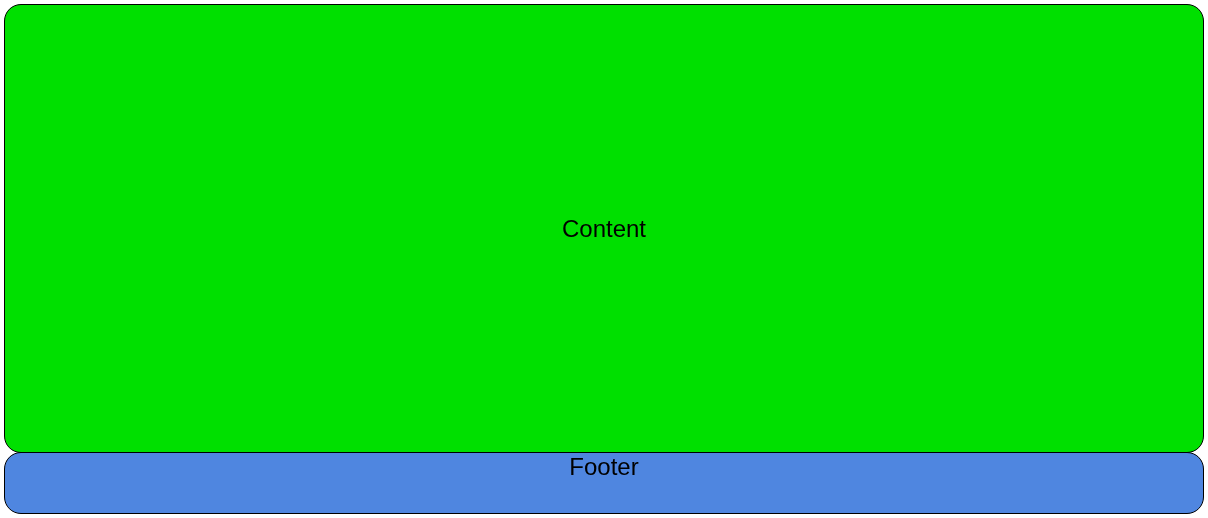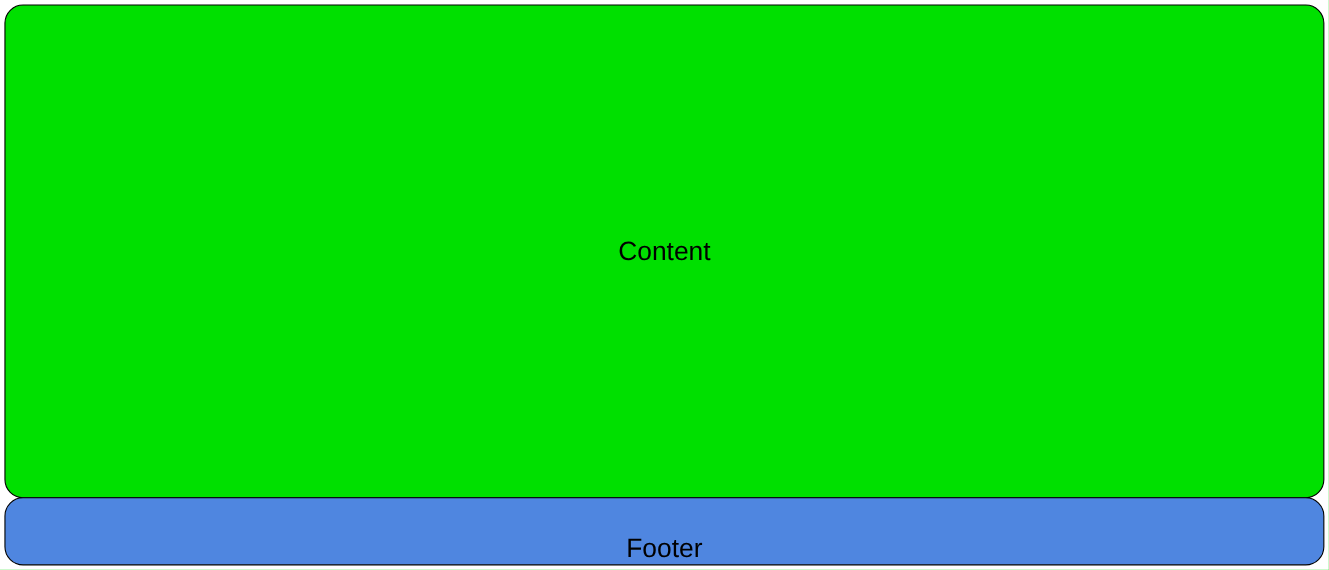--- a/index.html
+++ b/index.html
@@ -26,21 +26,21 @@
       display: flex;
       align-items: center;
       justify-content: center;
     }
     .footer {
       height: 62px;
       background: #4f86e0;
       border: 1px solid #000;
       border-top: 1px solid #000;
       display: flex;
-      align-items: flex-end;
+      align-items: flex-start;
       justify-content: center;
       margin-top: -1px;
     }
   </style>
 </head>
 <body>
 
 <div class="content">
   <span>Content</span>
 </div>

